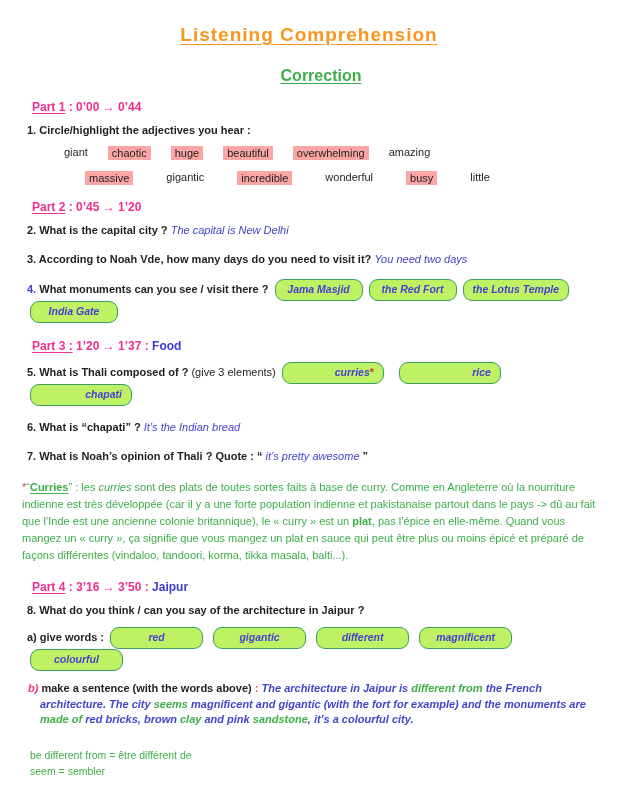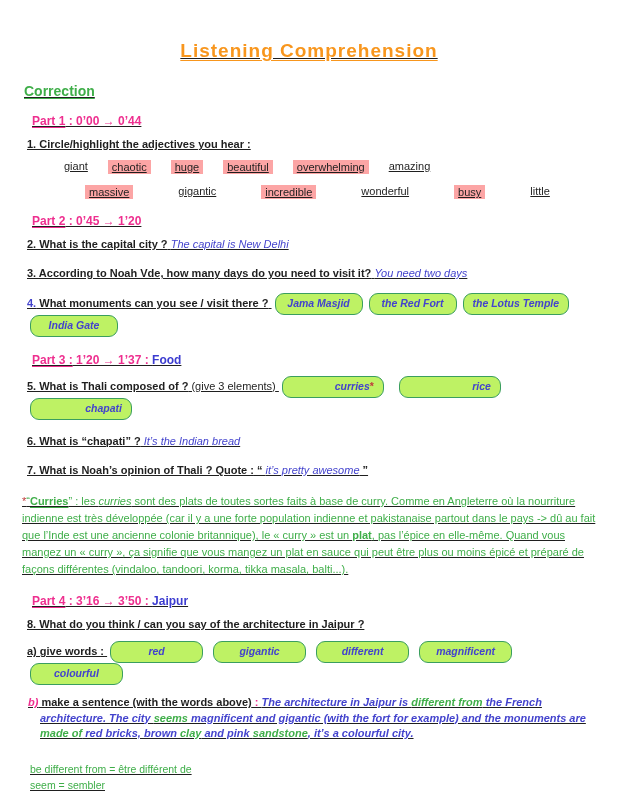--- a/index.html
+++ b/index.html
@@ -2,55 +2,55 @@
 <html><head>
 <meta charset="utf-8">
 <style>
   * { margin:0; padding:0; box-sizing:border-box; }
   html,body { background:#ffffff; }
   body {
     width:618px; height:800px; overflow:hidden;
     font-family:"Liberation Sans", sans-serif;
     color:#1f1f1f;
   }
-  .page { width:618px; height:716px; background:#fff; padding-top:40px;text-decoration:underline; }
+  .page { width:618px; height:716px; background:#fff; padding-top:24px; }
 
   
   .title {
     text-align:center; font-size:19px; font-weight:bold; letter-spacing:1px;
     color:#f8961d; text-decoration:underline; text-underline-offset:3px;
   }
   .subtitle {
     text-align:center; margin-top:11px;
     font-family:"DejaVu Serif", serif; font-style:italic; font-weight:bold;
     font-size:16px; letter-spacing:2px; color:#3fae49;
   }
   .correction {
-    margin:21px 0 0 24px; font-size:14px; font-weight:bold; color:#3fae49;
-    text-decoration:underline; text-underline-offset:2px;
+    margin:21px 0 0 24px; font-size:16px; font-weight:bold; color:#3fae49;
+    text-decoration:underline; text-underline-offset:2px;text-align:center;
   }
 
   
   .part-heading { margin:15px 0 0 32px; font-size:12px; font-weight:bold; color:#ee2f8f; }
   .part-heading .plabel { text-decoration:underline; text-underline-offset:2px; }
   .part-heading .topic { color:#3c3cd0; }
 
   
   .q { margin:9px 0 0 27px; font-size:11px; font-weight:bold; color:#1f1f1f; line-height:15px; }
   .hint { font-weight:normal; }
   .ans { color:#4343cd; font-style:italic; font-weight:normal; }
   .green { color:#3fae49; }
   .pink  { color:#ee2f8f; }
   .blue  { color:#4343cd; }
   .num-blue { color:#4343cd; }
 
   
   .adj-row { display:flex; font-size:11px; color:#1f1f1f; font-weight:normal; }
   .row1 { margin:8px 0 0 64px; column-gap:20px; }
-  .row2 { margin:11px 0 0 85px; column-gap:45px; }
+  .row2 { margin:11px 0 0 85px; column-gap:33px; }
   .hl { background:#fca5a5; padding:1px 4px; }
 
   
   .box {
     display:inline-block; border:1.4px solid #3a9e5f; border-radius:9px;
     padding:2px 9px 3px; margin:0 3px 0 3px; min-width:88px; text-align:center;
     color:#4343cd; font-style:italic; font-weight:bold; font-size:10.5px;
     background:#bef264; vertical-align:middle;
   }
   .box .star { color:#c03a3a; font-style:normal; }

